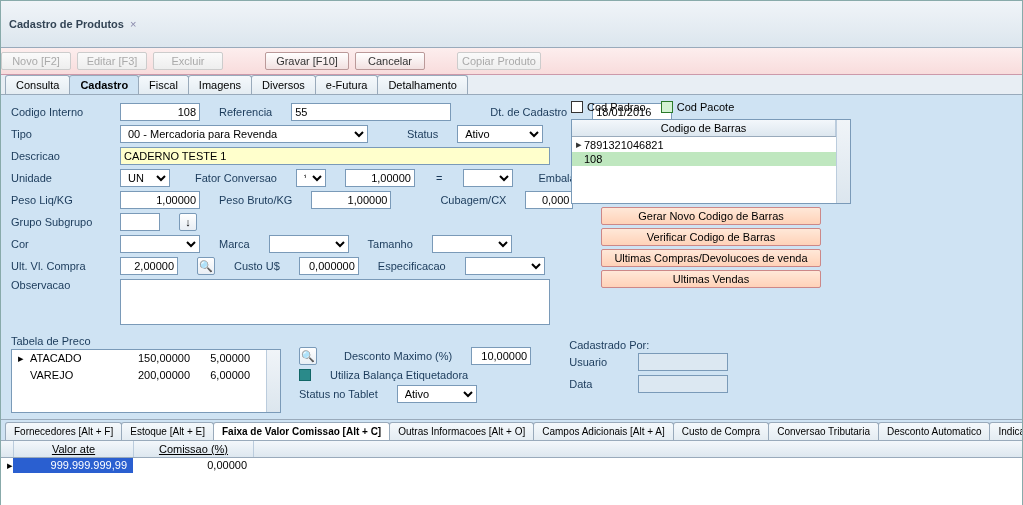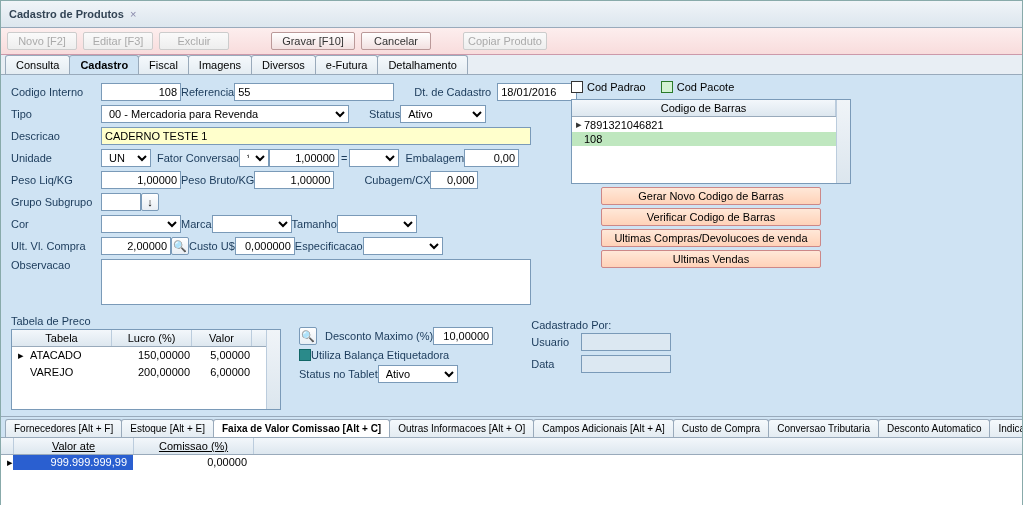--- a/index.html
+++ b/index.html
@@ -1,28 +1,28 @@
 <!DOCTYPE html>
 <html><head>
 <meta charset="utf-8">
 <style>
   * { box-sizing: border-box; font-family: Tahoma, Arial, sans-serif; font-size: 11px; }
   body { margin: 0; padding: 0; background: #fff; width: 1023px; }
   .window { width: 1023px; border: 1px solid #8aa; }
-  .titlebar { background: linear-gradient(#f0f4f8,#dce6ee); border-bottom: 1px solid #9ab; padding: 7px 8px; display:flex; align-items:center; gap:6px; font-weight:bold; color:#345; }
+  .titlebar { background: linear-gradient(#f0f4f8,#dce6ee); border-bottom: 1px solid #9ab; padding: 17px 8px; display:flex; align-items:center; gap:6px; font-weight:bold; color:#345; }
   .titlebar .close-x { color:#88a; font-weight:normal; }
-  .toolbar { background: linear-gradient(#fdeeee,#f8dcdc); padding: 4px 6px; display:flex; gap:6px; align-items:center; border-bottom:1px solid #c9a; }
+  .toolbar { background: linear-gradient(#fdeeee,#f8dcdc); padding: 4px 0; display:flex; gap:6px; align-items:center; border-bottom:1px solid #c9a; }
   .btn { border:1px solid #b99; background:linear-gradient(#fff,#f2e0e0); padding:2px 0; width:70px; text-align:center; border-radius:2px; color:#333; }
   .btn.wide { width:84px; }
   .btn.disabled { color:#aaa; border-color:#ccc; background:linear-gradient(#fafafa,#eee); }
   .tabs-top { display:flex; gap:0; padding:0 4px; background:#e8eef4; border-bottom:1px solid #9ab; }
   .tab { padding:3px 10px; background:linear-gradient(#f5f9fc,#e4ecf2); border:1px solid #9ab; border-bottom:none; margin-right:-1px; border-radius:3px 3px 0 0; }
   .tab.active { background:#cfe3f3; font-weight:bold; }
   .form-area { background:#cfe3f3; padding:8px 10px 6px 10px; position:relative; }
-  .row { display:flex; align-items:center; gap:0; margin-bottom:4px; flex-wrap:wrap; }
+  .row { display:flex; align-items:center; gap:19px; margin-bottom:4px; flex-wrap:wrap; }
   label.lbl { display:inline-block; color:#1a3a5a; }
   .w90 { width:90px; } .w50{width:50px;}
   input.txt, select.sel { border:1px solid #7a9ab8; background:#fff; padding:1px 3px; height:18px; }
   input.txt[readonly]{ background:#fff; }
   .yellow { background:#ffffcc !important; }
   .ralign { text-align:right; }
   .obox { border:1px solid #7a9ab8; background:#fff; height:46px; width:430px; }
   .right-col { position:absolute; left:570px; top:6px; width:280px; }
   .chk { display:inline-flex; align-items:center; gap:4px; margin-right:12px; }
   .chkbox { width:12px; height:12px; border:1px solid #333; background:#fff; display:inline-block; }
@@ -141,21 +141,21 @@
       <label class="lbl w90">Cor</label>
       <select class="sel" style="width:80px"><option></option></select>
       <label class="lbl">Marca</label>
       <select class="sel" style="width:80px"><option></option></select>
       <label class="lbl">Tamanho</label>
       <select class="sel" style="width:80px"><option></option></select>
     </div>
 
     <div class="row">
       <label class="lbl w90">Ult. Vl. Compra</label>
-      <input class="txt ralign" style="width: 70px;" value="2,00000">
+      <input class="txt ralign" style="width: 58px;" value="2,00000">
       <span class="mini-icon">🔍</span>
       <label class="lbl">Custo U$</label>
       <input class="txt ralign" style="width: 60px;" value="0,000000">
       <label class="lbl">Especificacao</label>
       <select class="sel" style="width:80px"><option></option></select>
     </div>
 
     <div class="row" style="align-items:flex-start">
       <label class="lbl w90">Observacao</label>
       <div class="obox"></div>
@@ -194,25 +194,20 @@
       <div class="side-btn">Verificar Codigo de Barras</div>
       <div class="side-btn">Ultimas Compras/Devolucoes de venda</div>
       <div class="side-btn">Ultimas Vendas</div>
     </div>
 
     <div style="display:flex; gap:18px; margin-top:6px; align-items:flex-start">
       <div>
         <div class="section-lbl">Tabela de Preco</div>
         <div class="price-table" style="display:flex">
           <div style="flex:1">
-            <div class="hdr">
-              <div style="width:100px">Tabela</div>
-              <div style="width:80px">Lucro (%)</div>
-              <div style="width:60px">Valor</div>
-            </div>
             <div class="body">
               <div class="prow">
                 <div style="width:8px">▸</div>
                 <div style="width:92px">ATACADO</div>
                 <div style="width:80px;text-align:right">150,00000</div>
                 <div style="width:60px;text-align:right">5,00000</div>
               </div>
               <div class="prow">
                 <div style="width:8px"></div>
                 <div style="width:92px">VAREJO</div>

